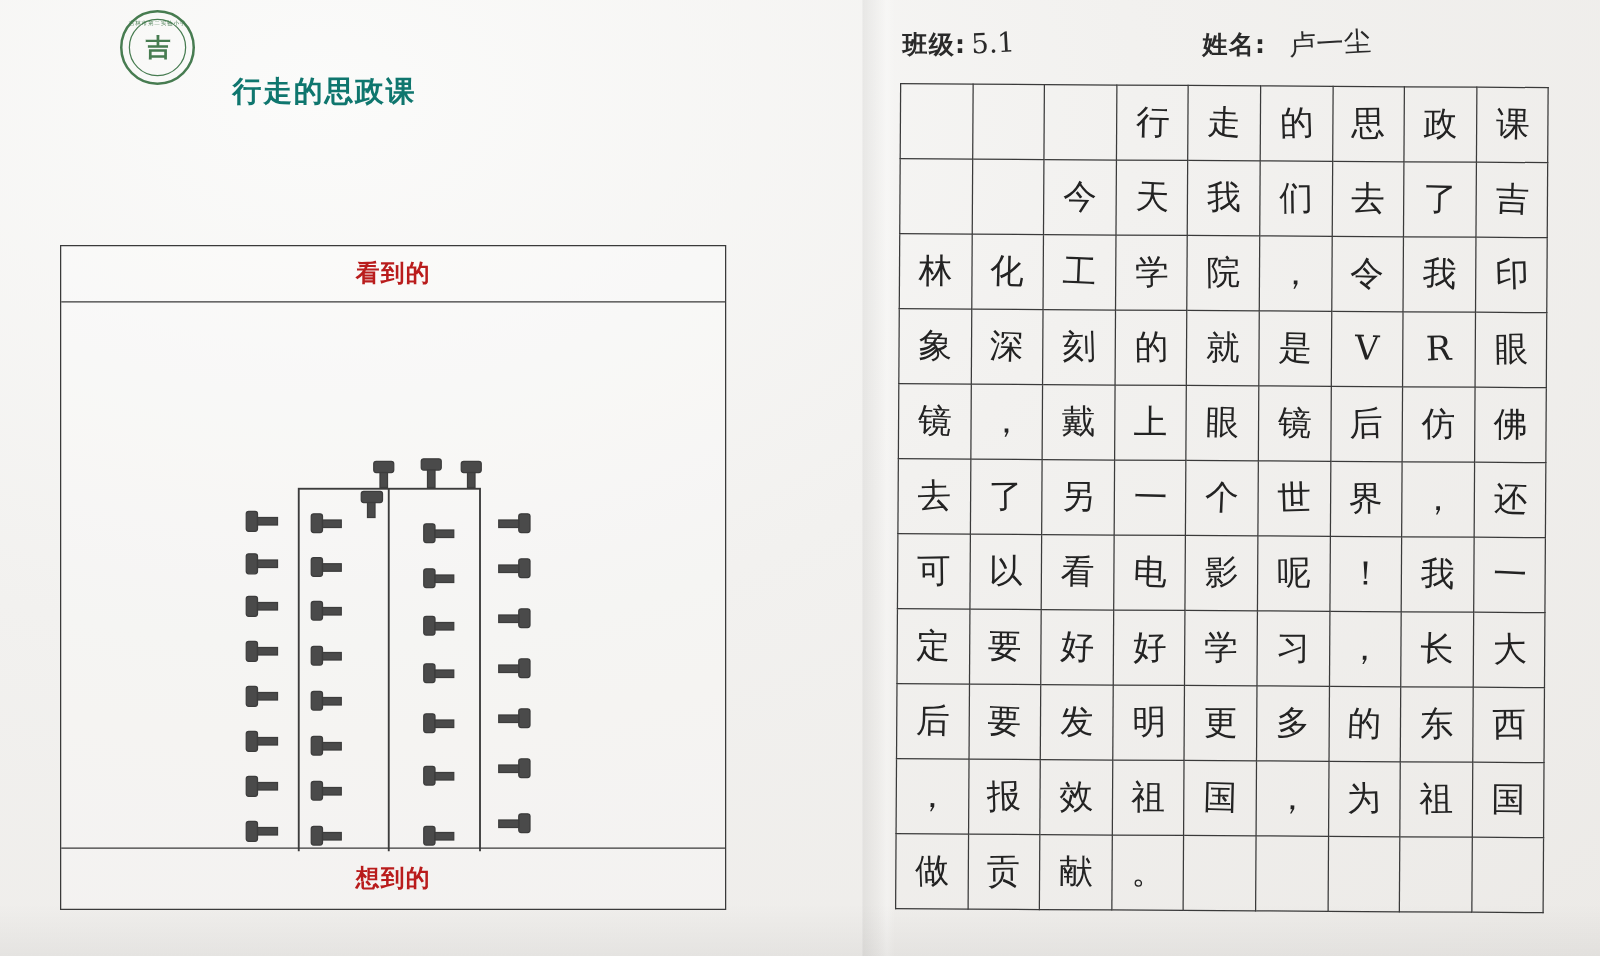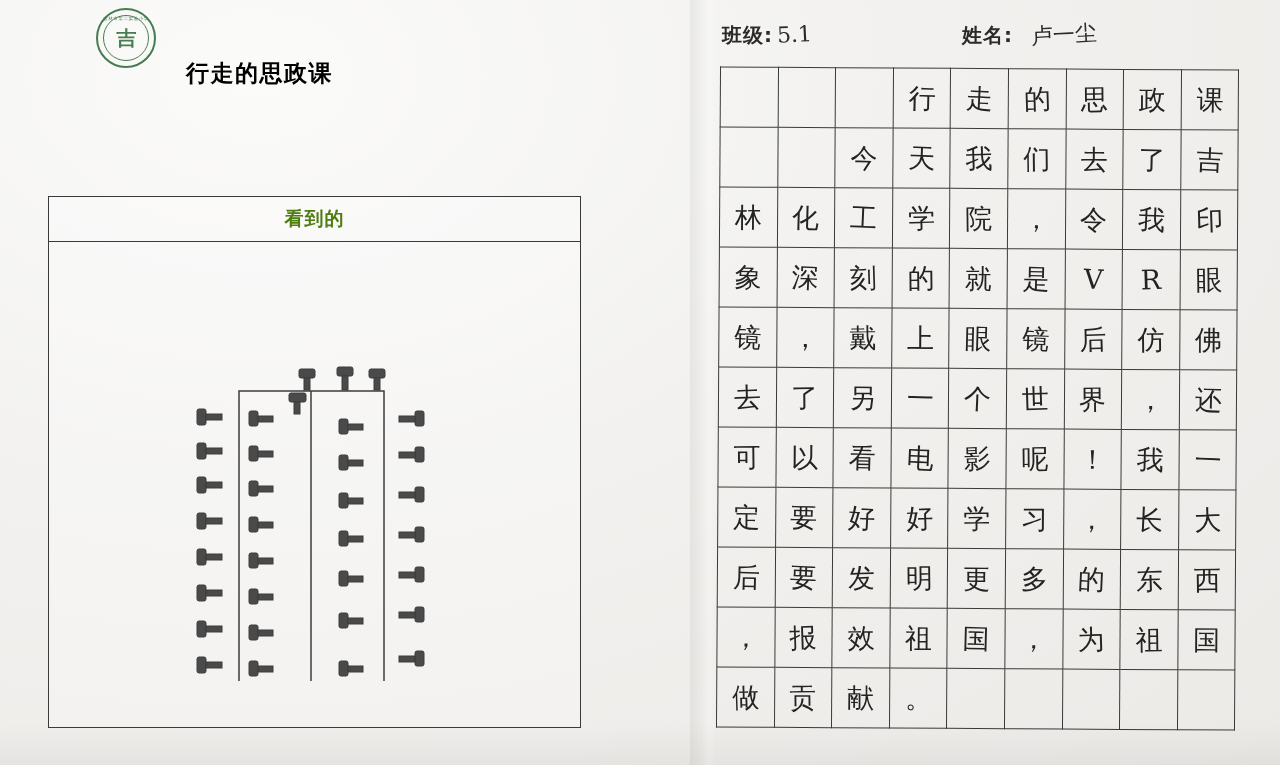--- a/index.html
+++ b/index.html
@@ -76,21 +76,21 @@
     color: #2f6b3a;
     letter-spacing: 0.6px;
     top: 6px;
     white-space: nowrap;
   }
   .title-main {
     position: absolute;
     left: 186px; top: 58px;
     font-size: 23px;
     font-weight: bold;
-    color: #000000;
+    color: #0f766e;
     letter-spacing: 1.5px;
     font-family: "DejaVu Sans", sans-serif;
   }
   .title-sub-wrap {
     position: absolute;
     left: 136px; top: 124px;
     display: flex;
     align-items: center;
     gap: 8px;
   }
@@ -118,21 +118,21 @@
   }
   .box-band {
     position: absolute;
     left: 0; right: 0;
     height: 44px;
     display: flex;
     align-items: center;
     justify-content: center;
     font-size: 19px;
     font-weight: bold;
-    color: #4d7c0f;
+    color: #b91c1c;
     font-family: "DejaVu Sans", sans-serif;
     letter-spacing: 1px;
   }
   .box-band.top {
     top: 0;
     border-bottom: 1.6px solid #3a3a3a;
   }
   .box-band.bottom {
     bottom: 0;
     height: 48px;
@@ -377,20 +377,21 @@
             </g>
 
             <g transform="translate(240,152)">
                 <rect x="0" y="0" width="17" height="9" rx="2"></rect>
                 <rect x="5" y="9" width="6" height="12"></rect>
               </g>
           </g>
         </svg>
       </div>
 
+      <div class="box-band bottom">想到的</div>
     </div>
   </div>
 
   <div id="right-sheet">
     <div class="field" id="field-class">
       <span class="label">班级:</span>
       <span class="value">5.1</span>
     </div>
     <div class="field" id="field-name">
       <span class="label">姓名:</span>

